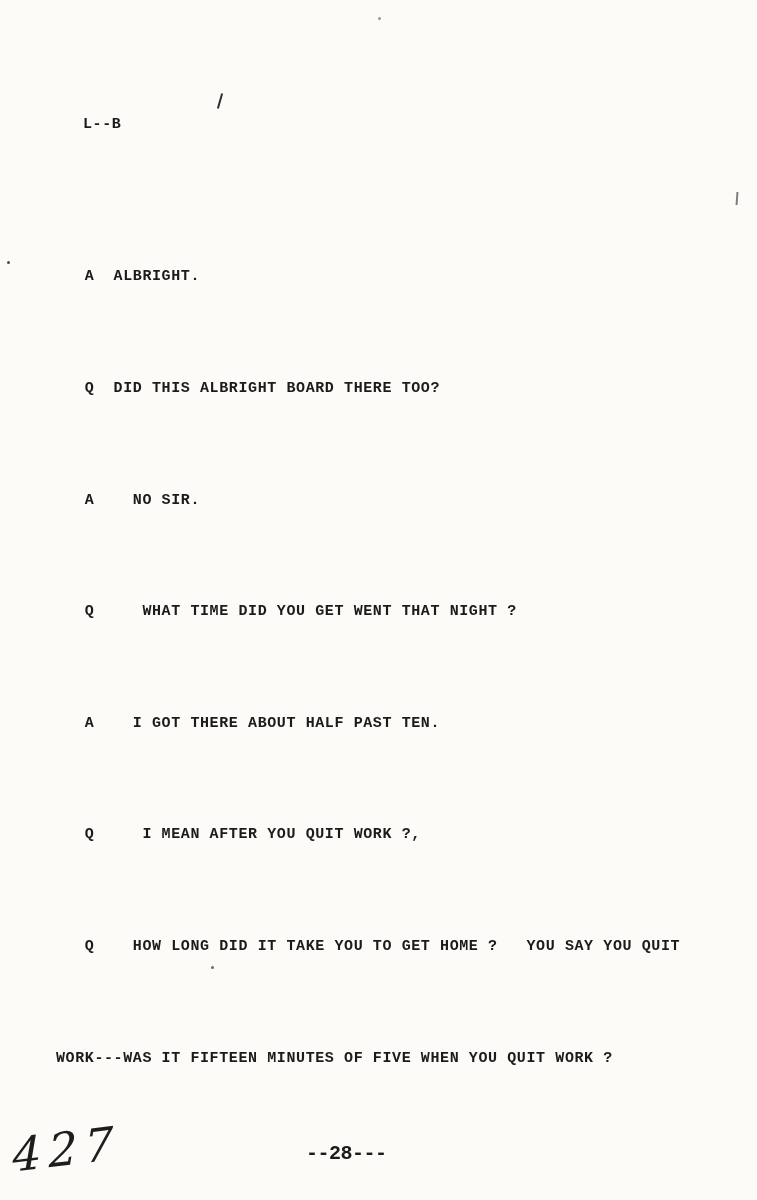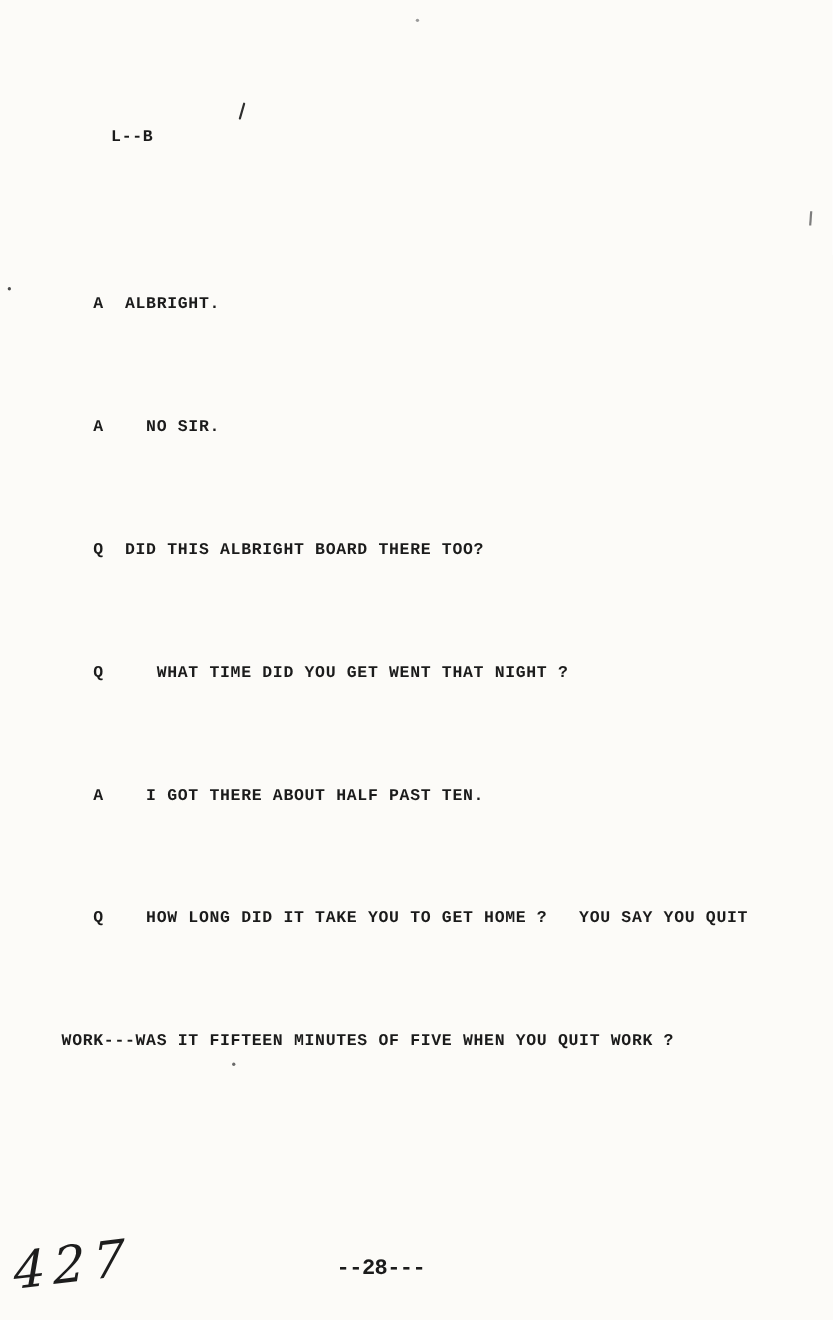--- a/index.html
+++ b/index.html
@@ -17,21 +17,20 @@
     color: #1b1b1b;
   }
   .header-label {
     position: absolute;
     left: 83px;
     top: 116px;
     font-size: 15px;
     font-weight: 700;
     letter-spacing: 0.6px;
     white-space: pre;
-    margin-left: 18px;
   }
   .transcript {
     position: absolute;
     left: 56px;
     top: 184px;
     width: 700px;
     font-size: 15px;
     font-weight: 700;
     letter-spacing: 0.6px;
     line-height: 37.2px;
@@ -97,24 +96,25 @@
   <span class="speck speck-top"></span>
   <span class="pen-slash"></span>
   <span class="speck speck-left"></span>
   <span class="speck speck-mid"></span>
   <span class="edge-mark"></span>
 
   <div class="header-label">L--B</div>
 
   <div class="transcript">
     <div class="line">   A  ALBRIGHT.</div>
+    <div class="line">   Q  DID THIS ALBRIGHT BOARD THERE TOO?</div>
     <div class="line">   A    NO SIR.</div>
-    <div class="line">   Q  DID THIS ALBRIGHT BOARD THERE TOO?</div>
     <div class="line">   Q     WHAT TIME DID YOU GET WENT THAT NIGHT ?</div>
     <div class="line">   A    I GOT THERE ABOUT HALF PAST TEN.</div>
+    <div class="line">   Q     I MEAN AFTER YOU QUIT WORK ?,</div>
     <div class="line">   Q    HOW LONG DID IT TAKE YOU TO GET HOME ?   YOU SAY YOU QUIT</div>
     <div class="line">WORK---WAS IT FIFTEEN MINUTES OF FIVE WHEN YOU QUIT WORK ?</div>
     
     
     
     
     
     
     
     

